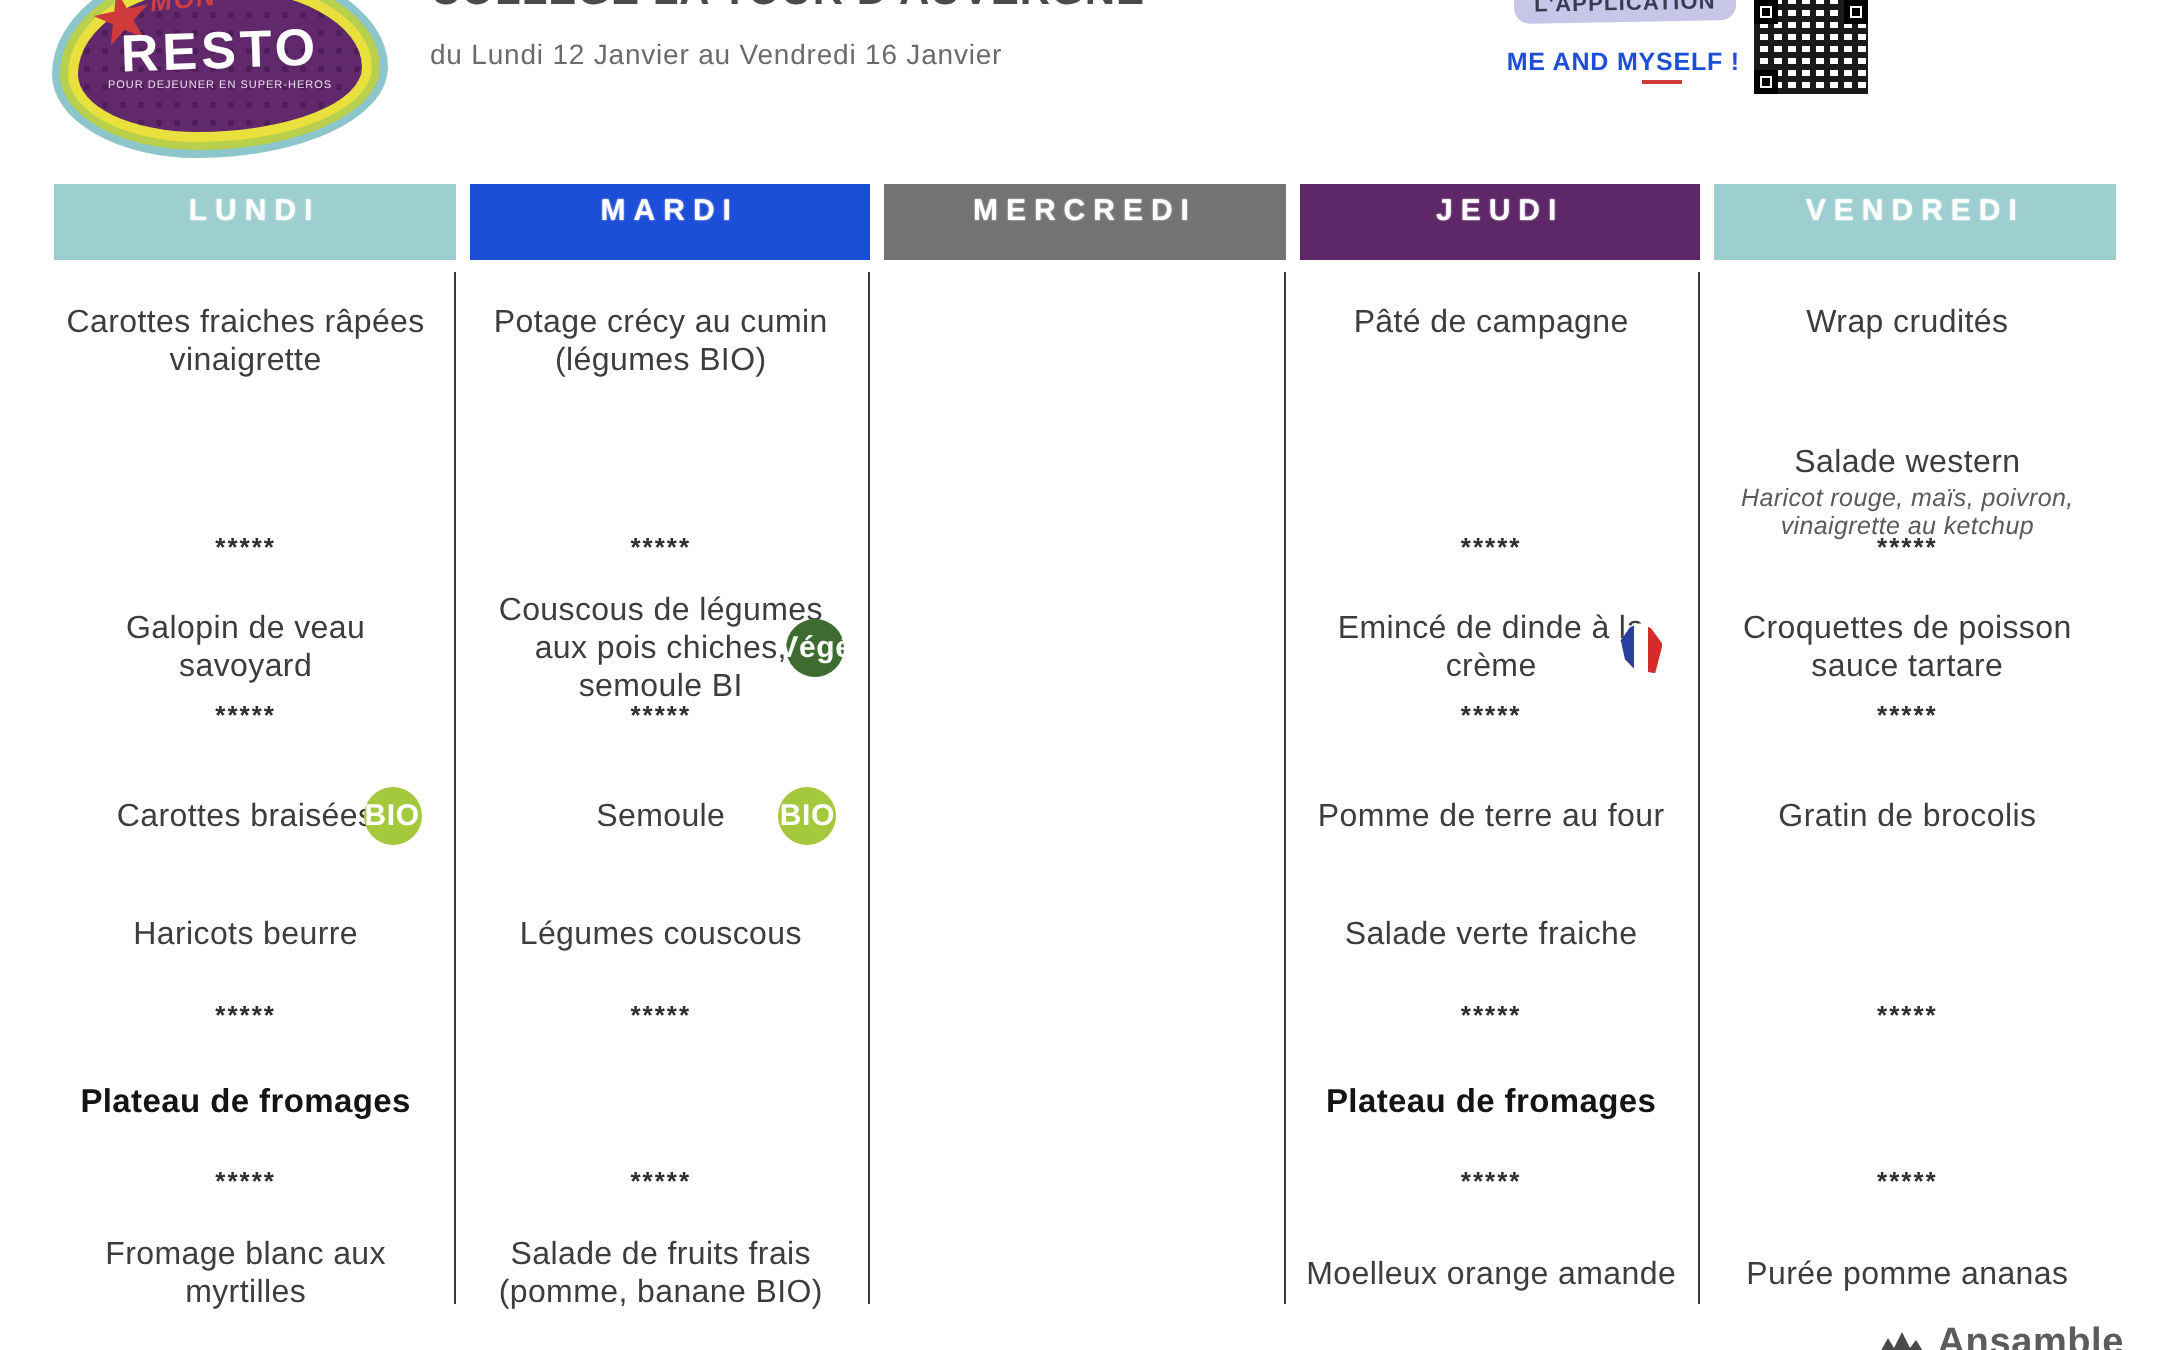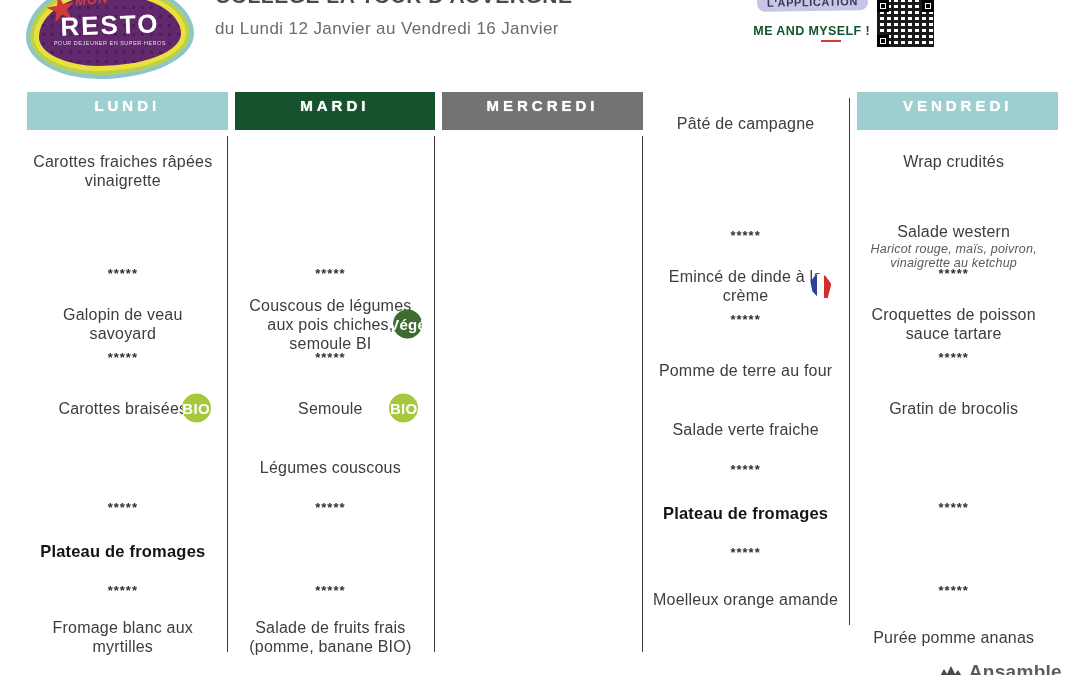--- a/index.html
+++ b/index.html
@@ -8,21 +8,21 @@
     background:#ffffff;font-family:"Liberation Sans",sans-serif;color:#3d3d3d;
   }
 
   
   .page-header{position:absolute;left:0;top:0;width:1080px;height:90px;}
   .page-title{
     position:absolute;left:215px;top:-16px;font-size:21px;font-weight:bold;
     color:#4a4a4a;letter-spacing:.5px;white-space:nowrap;
   }
   .page-dates{
-    position:absolute;left:215px;top:19px;font-size:17px;color:#6b6b6b;
+    position:absolute;left:215px;top:19px;font-size:14px;color:#6b6b6b;
     letter-spacing:.4px;white-space:nowrap;
   }
 
   
   .logo{position:absolute;left:24px;top:-20px;width:172px;height:102px;}
   .logo-bubble{
     position:absolute;left:15px;top:14px;right:15px;bottom:16px;
     background:#61286b;
     background-image:radial-gradient(#4e1e58 1.5px,transparent 1.6px);
     background-size:9px 9px;
@@ -44,21 +44,21 @@
   }
 
   
   .app-badge{
     position:absolute;right:212px;top:-8px;background:#c7c6e9;color:#3a3a52;
     font-size:11px;font-weight:bold;letter-spacing:.6px;padding:4px 10px 3px;
     border-radius:8px;transform:rotate(-1deg);
   }
   .app-name{
     position:absolute;right:210px;top:24px;font-size:12.5px;font-weight:800;
-    color:#14532d;letter-spacing:.4px;white-space:nowrap;
+    color:#1d4ed8;letter-spacing:.4px;white-space:nowrap;
   }
   .app-name::after{
     content:"";position:absolute;left:58%;bottom:-4px;width:20px;height:2.5px;background:#d23a3a;
   }
   .qr{
     position:absolute;right:146px;top:0;width:57px;height:47px;background:#fff;
     background-image:
       repeating-linear-gradient(0deg,#1a1a1a 0 3px,transparent 3px 6px),
       repeating-linear-gradient(90deg,#1a1a1a 0 3px,#ffffff 3px 7px);
   }
@@ -159,31 +159,37 @@
         <div class="course course-sep2 separator">*****</div>
         <div class="course course-sep3 separator">*****</div>
         <div class="course course-sep4 separator">*****</div>
         <div class="course course-main">
           <div class="dish-text">Galopin de veau savoyard</div>
         </div>
         <div class="course course-side1">
           <div class="dish-text">Carottes braisées</div>
           <div class="badge-round" style="background: rgb(165, 201, 60);">BIO</div>
         </div>
+        <div class="course course-side2">
+          <div class="dish-text">Haricots beurre</div>
+        </div>
         <div class="course course-cheese">
           <div class="dish-text">Plateau de fromages</div>
         </div>
         <div class="course course-dessert">
           <div class="dish-text">Fromage blanc aux myrtilles</div>
         </div>
       </div>
     </div>
     <div class="day-col-wrap">
-      <div class="day-header" style="background: #14532d;">MARDI</div>
+      <div class="day-header" style="background: #1d4ed8;">MARDI</div>
       <div class="day-body with-divider">
+        <div class="course course-starter">
+          <div class="dish-text">Potage crécy au cumin (légumes BIO)</div>
+        </div>
         <div class="course course-sep1 separator">*****</div>
         <div class="course course-sep2 separator">*****</div>
         <div class="course course-sep3 separator">*****</div>
         <div class="course course-sep4 separator">*****</div>
         <div class="course course-main">
           <div class="dish-text">Couscous de légumes aux pois chiches,  semoule BI</div>
           <div class="badge-round" style="background: rgb(62, 107, 47);">Végé</div>
         </div>
         <div class="course course-side1">
           <div class="dish-text">Semoule</div>
@@ -195,20 +201,21 @@
         <div class="course course-dessert">
           <div class="dish-text">Salade de fruits frais (pomme, banane BIO)</div>
         </div>
       </div>
     </div>
     <div class="day-col-wrap">
       <div class="day-header" style="background: #737373;">MERCREDI</div>
       <div class="day-body with-divider"></div>
     </div>
     <div class="day-col-wrap">
+      <div class="day-header" style="background: rgb(94, 39, 103);">JEUDI</div>
       <div class="day-body with-divider">
         <div class="course course-starter">
           <div class="dish-text">Pâté de campagne</div>
         </div>
         <div class="course course-sep1 separator">*****</div>
         <div class="course course-sep2 separator">*****</div>
         <div class="course course-sep3 separator">*****</div>
         <div class="course course-sep4 separator">*****</div>
         <div class="course course-main">
           <div class="dish-text">Emincé de dinde à la crème</div>

